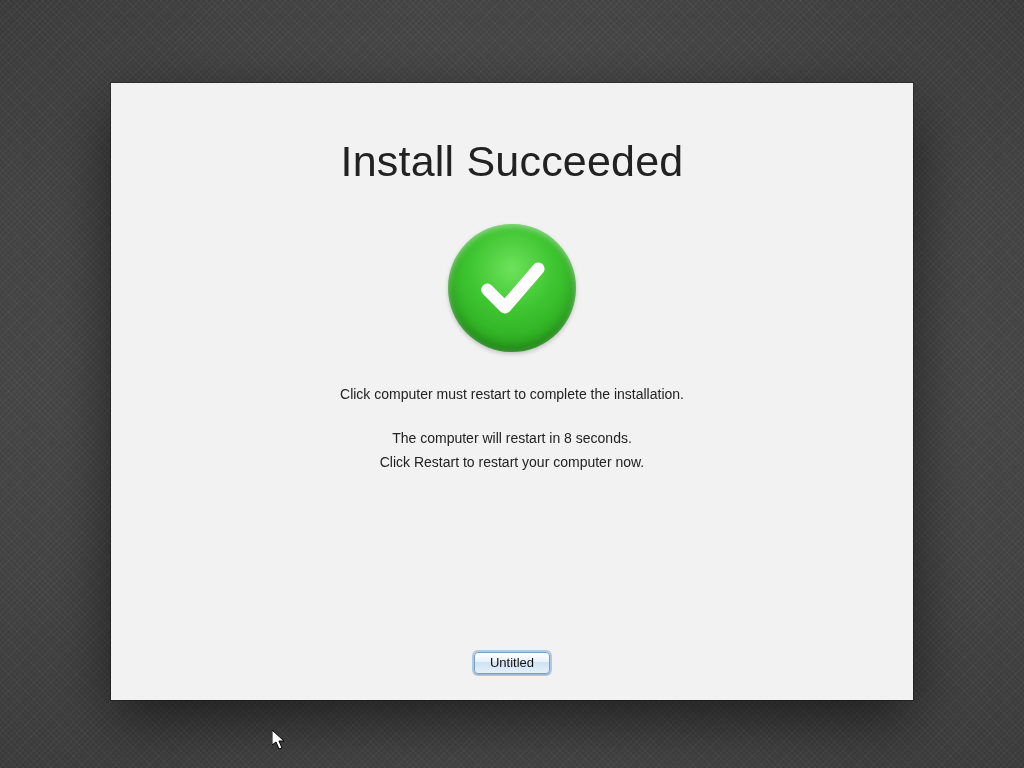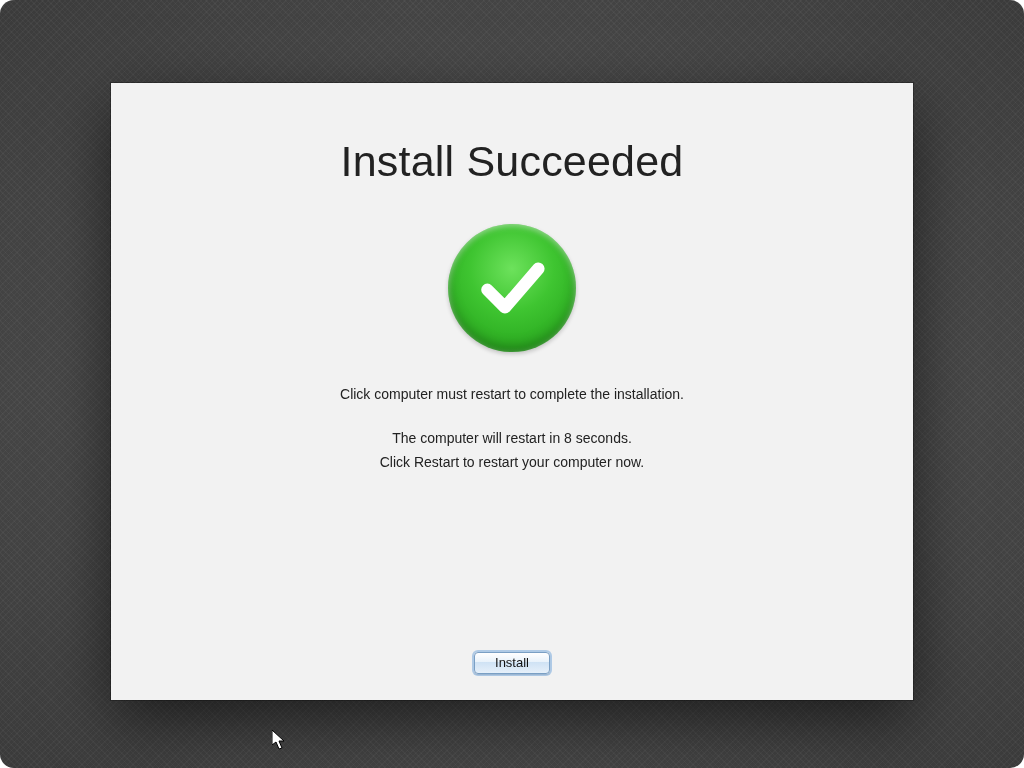--- a/index.html
+++ b/index.html
@@ -13,21 +13,20 @@
 
 .desktop {
   width: 1024px;
   height: 768px;
   position: relative;
   background-color: #4a4a4a;
   background-image:
     repeating-linear-gradient(45deg, rgba(255,255,255,0.03) 0 1px, transparent 1px 4px),
     repeating-linear-gradient(-45deg, rgba(255,255,255,0.03) 0 1px, transparent 1px 4px),
     radial-gradient(ellipse at center, #5a5a5a 0%, #3a3a3a 100%);
-  border-radius: 14px;
 }
 
 .installer-window {
   position: absolute;
   left: 111px;
   top: 83px;
   width: 802px;
   height: 617px;
   background: #f2f2f2;
   box-shadow: 0 20px 60px rgba(0,0,0,0.6), 0 0 0 1px rgba(0,0,0,0.25);
@@ -141,21 +140,21 @@
       </div>
     </div>
 
     <div class="message1">Click computer must restart to complete the installation.</div>
 
     <div class="message2">The computer will restart in 8 seconds.</div>
 
     <div class="message3">Click Restart to restart your computer now.</div>
 
     <div class="button-row">
-      <button class="aqua-button">Install</button>
+      <button class="aqua-button">Untitled</button>
     </div>
 
   </div>
 
   <svg class="cursor" viewBox="0 0 16 22">
     <path d="M0 0 L0 15 L4 12 L7 19 L10 18 L7 11 L12 11 Z" fill="white" stroke="black" stroke-width="1"></path>
   </svg>
 
 </div>
 

